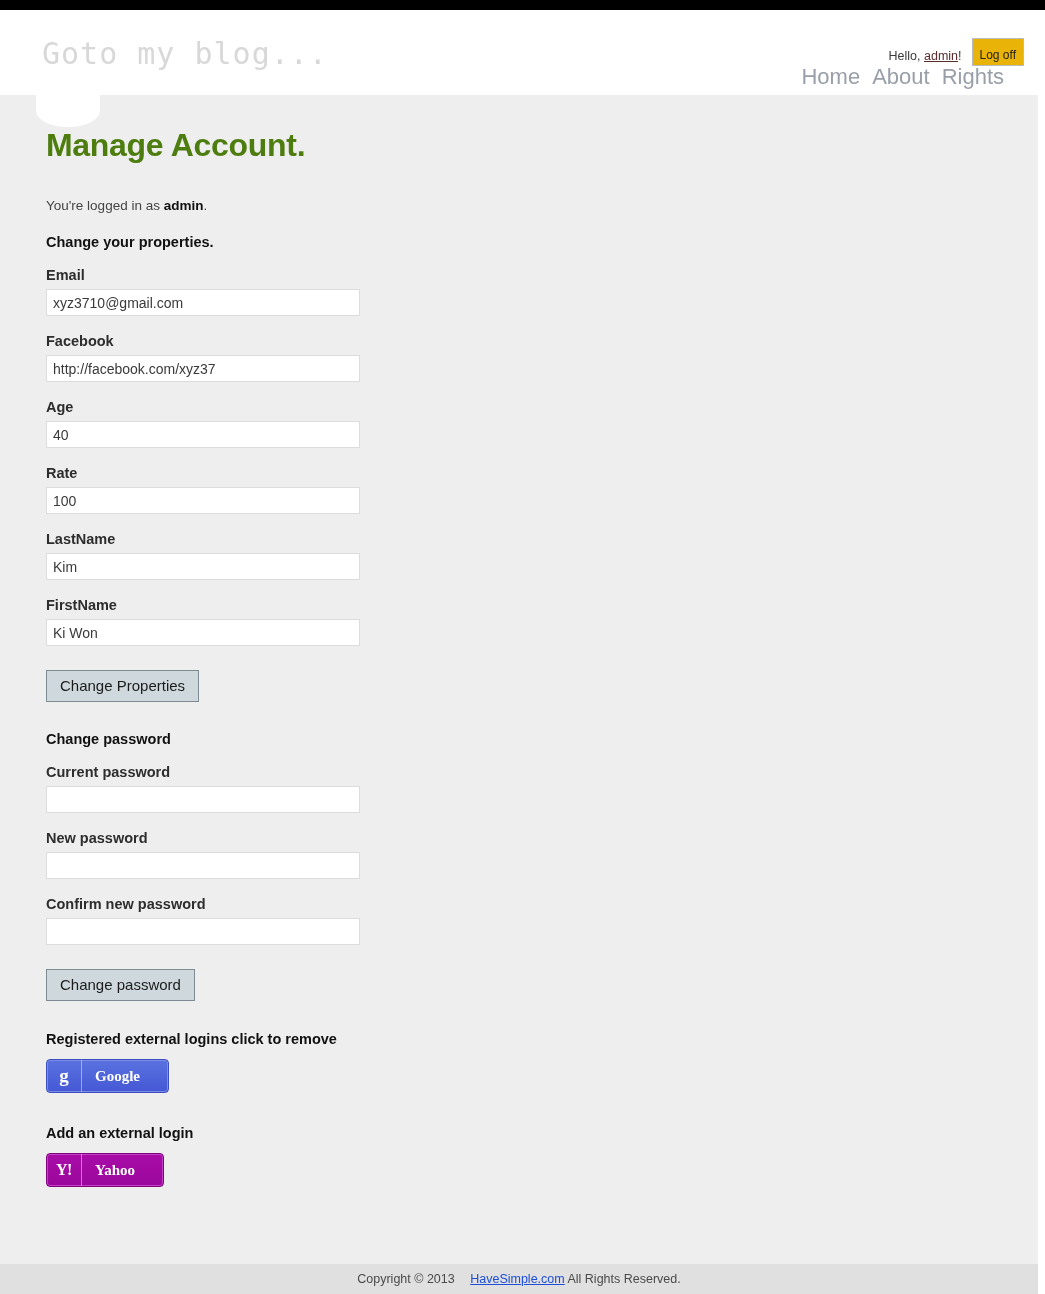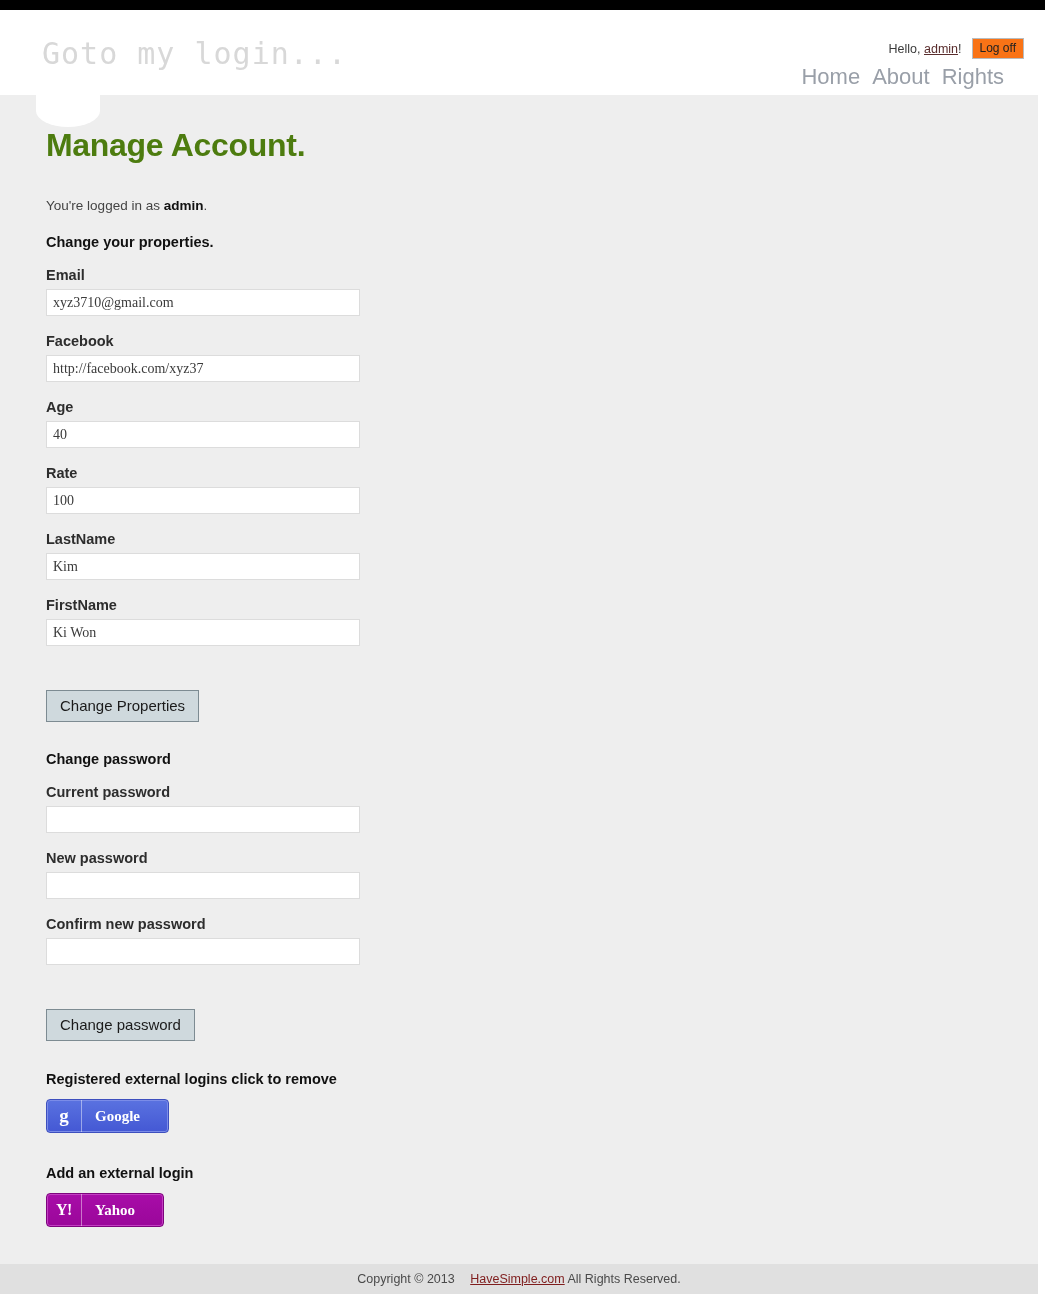--- a/index.html
+++ b/index.html
@@ -74,22 +74,22 @@
     white-space: nowrap;
   }
   .login-strip .hello { color: #3a3a3a; }
   .login-strip a.user {
     color: #5a2d2d;
     text-decoration: underline;
   }
   .logoff-btn {
     display: inline-block;
     margin-left: 10px;
-    padding: 2px 7px 3px 7px;
-    background: #f97316;
+    padding: 9px 7px 3px 7px;
+    background: #eab308;
     border: 1px solid #b8bcbf;
     color: #222;
     font-size: 12px;
     line-height: 14px;
     vertical-align: 1px;
     cursor: pointer;
     text-align: center;
   }
 
   .main-nav {
@@ -148,30 +148,30 @@
   }
   .field-input {
     display: block;
     box-sizing: border-box;
     margin-top: 6px;
     width: 314px;
     height: 27px;
     padding: 3px 6px;
     background: #ffffff;
     border: 1px solid #dcdcdc;
-    font-family: Liberation Serif, serif;
+    font-family: Liberation Sans, sans-serif;
     font-size: 14px;
     color: #3a3a3a;
     outline: none;
   }
 
   .form-button {
     display: inline-block;
     box-sizing: border-box;
-    margin-top: 44px;
+    margin-top: 24px;
     padding: 6px 13px 7px 13px;
     background: #cfd9dd;
     border: 1px solid #7d8b92;
     font-family: "Liberation Sans", sans-serif;
     font-size: 15px;
     color: #1b1b1b;
     cursor: pointer;
     line-height: 17px;
   }
 
@@ -239,35 +239,35 @@
     height: 30px;
     background: #e0e0e0;
     text-align: center;
   }
   .footer-text {
     font-size: 12.5px;
     color: #4a4a4a;
     line-height: 30px;
   }
   .footer-text a {
-    color: #7f1d1d;
+    color: #1d4ed8;
     text-decoration: underline;
     margin-left: 12px;
   }
 </style>
 </head>
 <body>
 
 <div class="top-bar"></div>
 
 <div class="page">
 
   <div class="site-header">
 
-    <div class="logo">Goto my login...</div>
+    <div class="logo">Goto my blog...</div>
 
     <div class="login-strip">
       <span class="hello">Hello, </span><a class="user" href="#">admin</a><span class="hello">!</span><span class="logoff-btn">Log off</span>
     </div>
 
     <div class="main-nav">
       <a href="#">Home</a><a href="#">About</a><a href="#">Rights</a>
     </div>
   </div>
 

